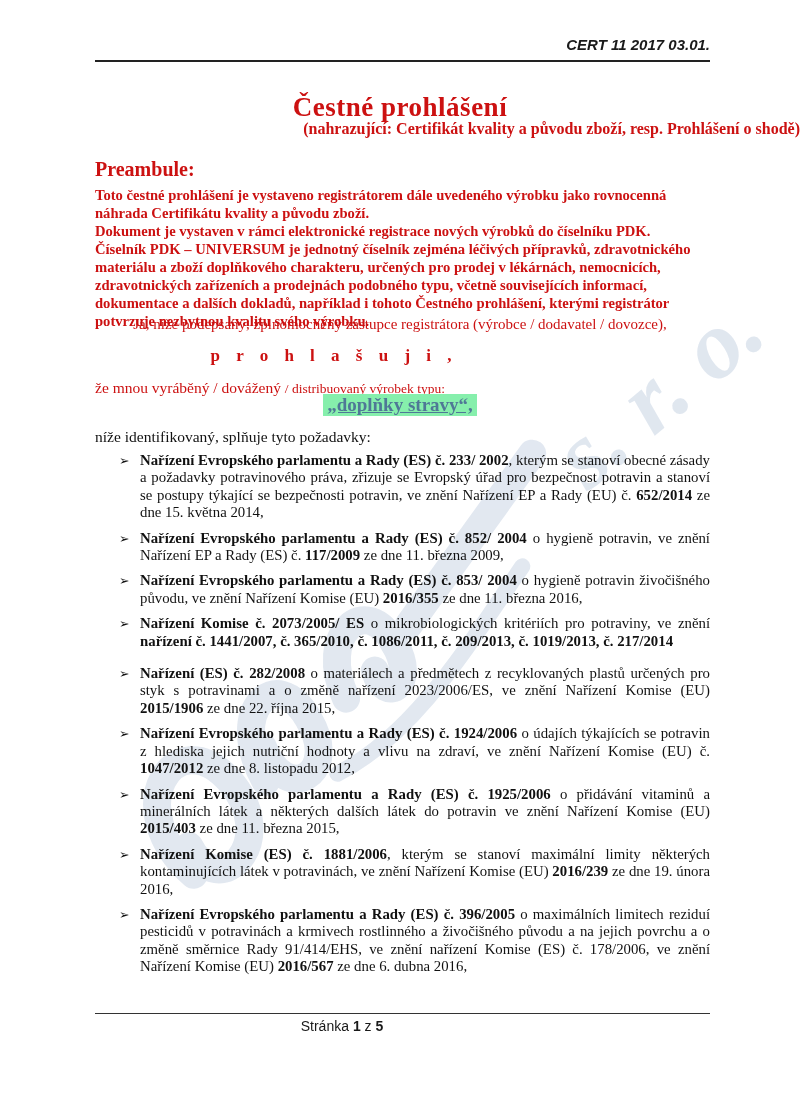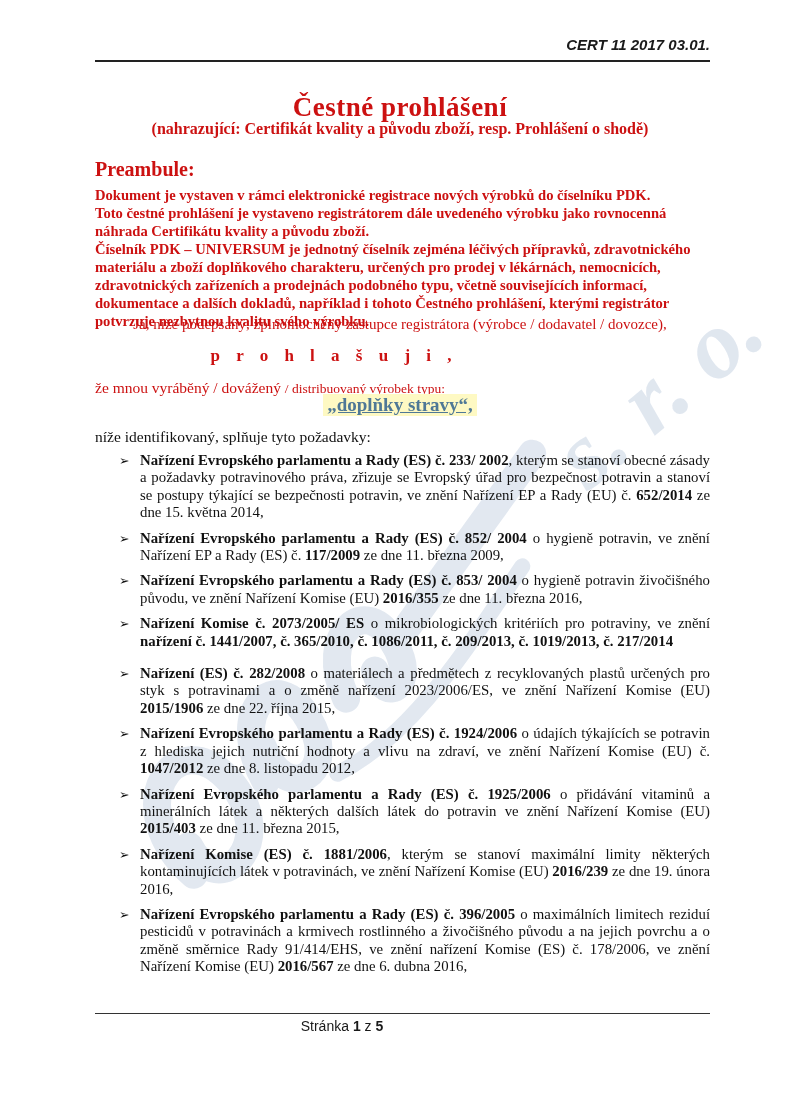--- a/index.html
+++ b/index.html
@@ -7,35 +7,35 @@
         font-family:"Liberation Serif", serif;color:#111;}
   .page > *{position:absolute;z-index:1;}
   svg.watermark{position:absolute;inset:0;z-index:0;pointer-events:none;}
 
   .doc-code{top:36px;right:90px;font-family:"Liberation Sans", sans-serif;
             font-style:italic;font-weight:bold;font-size:15px;color:#1a1a1a;}
   .header-rule{top:60px;left:95px;width:615px;height:0;border-top:2px solid #222;}
 
   .title{top:84px;left:0;width:800px;text-align:center;color:#cc1111;
          font-weight:bold;font-size:27px;letter-spacing:0.5px;margin-top:8px;}
-  .subtitle{top:120px;left:0;width:800px;text-align:center;color:#cc1111;
+  .subtitle{top:120px;left:0;width:800px;text-align:right;color:#cc1111;
             font-weight:bold;font-size:16px;}
 
   .preambule-heading{top:158px;left:95px;color:#cc1111;font-weight:bold;font-size:20px;}
   .preambule-body{top:186px;left:95px;width:622px;color:#cc1111;font-weight:bold;
                   font-size:14.6px;line-height:18px;}
   .preambule-body p{margin:0;}
 
   .intro{top:316px;left:0;width:800px;text-align:center;color:#cc1111;font-size:15px;}
   .verb{top:346px;left:0;width:668px;text-align:center;color:#cc1111;
         font-weight:bold;font-size:17px;letter-spacing:6px;}
   .product-line{top:379px;left:95px;color:#cc1111;font-size:15.5px;}
   .product-line .small{font-size:13.5px;}
   .highlight-wrap{top:394px;left:0;width:800px;text-align:center;}
-  .highlight{display:inline-block;background:#fef9c3;color:#4f7896;font-weight:bold;
+  .highlight{display:inline-block;background:#86efac;color:#4f7896;font-weight:bold;
              font-size:19px;text-decoration:underline;padding:0 4px;}
   .follow{top:428px;left:95px;color:#111;font-size:15.5px;}
 
   .req-list{top:452px;left:119px;width:591px;margin:0;padding:0;list-style:none;}
   .req-item{position:relative;padding-left:21px;margin-bottom:8px;font-size:14.8px;
             line-height:17.4px;text-align:justify;color:#111;}
   .req-item:nth-child(4){margin-bottom:15px;}
   .req-item .marker{position:absolute;left:0;top:1px;font-size:12.5px;color:#111;}
   .req-item b{font-weight:bold;}
 
@@ -63,22 +63,22 @@
   </svg>
 
   <div class="doc-code">CERT 11 2017 03.01.</div>
   <div class="header-rule"></div>
 
   <div class="title">Čestné prohlášení</div>
   <div class="subtitle">(nahrazující: Certifikát kvality a původu zboží, resp. Prohlášení o shodě)</div>
 
   <div class="preambule-heading">Preambule:</div>
   <div class="preambule-body">
+    <p>Toto čestné prohlášení je vystaveno registrátorem dále uvedeného výrobku jako rovnocenná náhrada Certifikátu kvality a původu zboží.</p>
     <p>Dokument je vystaven v rámci elektronické registrace nových výrobků do číselníku PDK.</p>
-    <p>Toto čestné prohlášení je vystaveno registrátorem dále uvedeného výrobku jako rovnocenná náhrada Certifikátu kvality a původu zboží.</p>
     <p>Číselník PDK – UNIVERSUM je jednotný číselník zejména léčivých přípravků, zdravotnického materiálu a zboží doplňkového charakteru, určených pro prodej v lékárnách, nemocnicích, zdravotnických zařízeních a prodejnách podobného typu, včetně souvisejících informací, dokumentace a dalších dokladů, například i tohoto Čestného prohlášení, kterými registrátor potvrzuje nezbytnou kvalitu svého výrobku.</p>
   </div>
 
   <div class="intro">Já, níže podepsaný, zplnomocněný zástupce registrátora (výrobce / dodavatel / dovozce),</div>
   <div class="verb">p r o h l a š u j i ,</div>
   <div class="product-line">
     <span>že mnou vyráběný / dovážený </span><span class="small">/ distribuovaný výrobek typu:</span>
   </div>
   <div class="highlight-wrap">
     <span class="highlight">„doplňky stravy“,</span>

